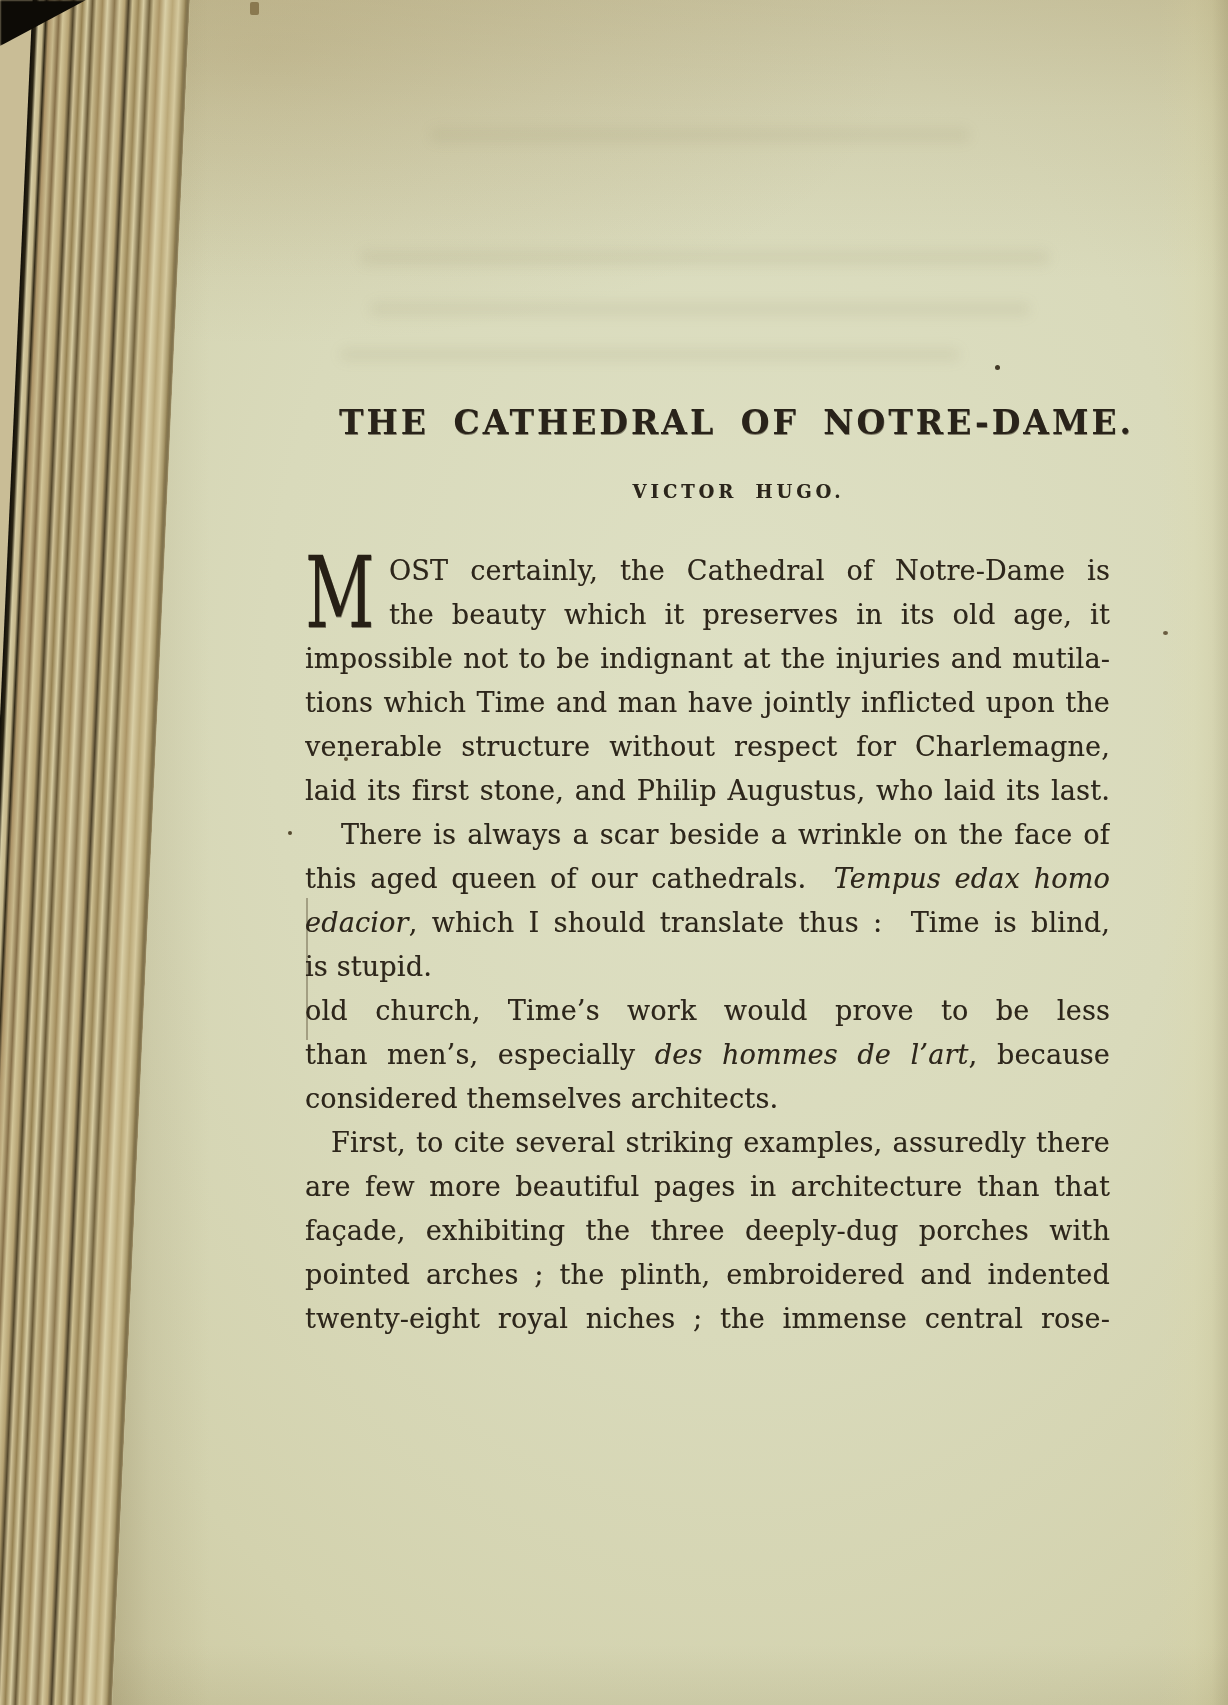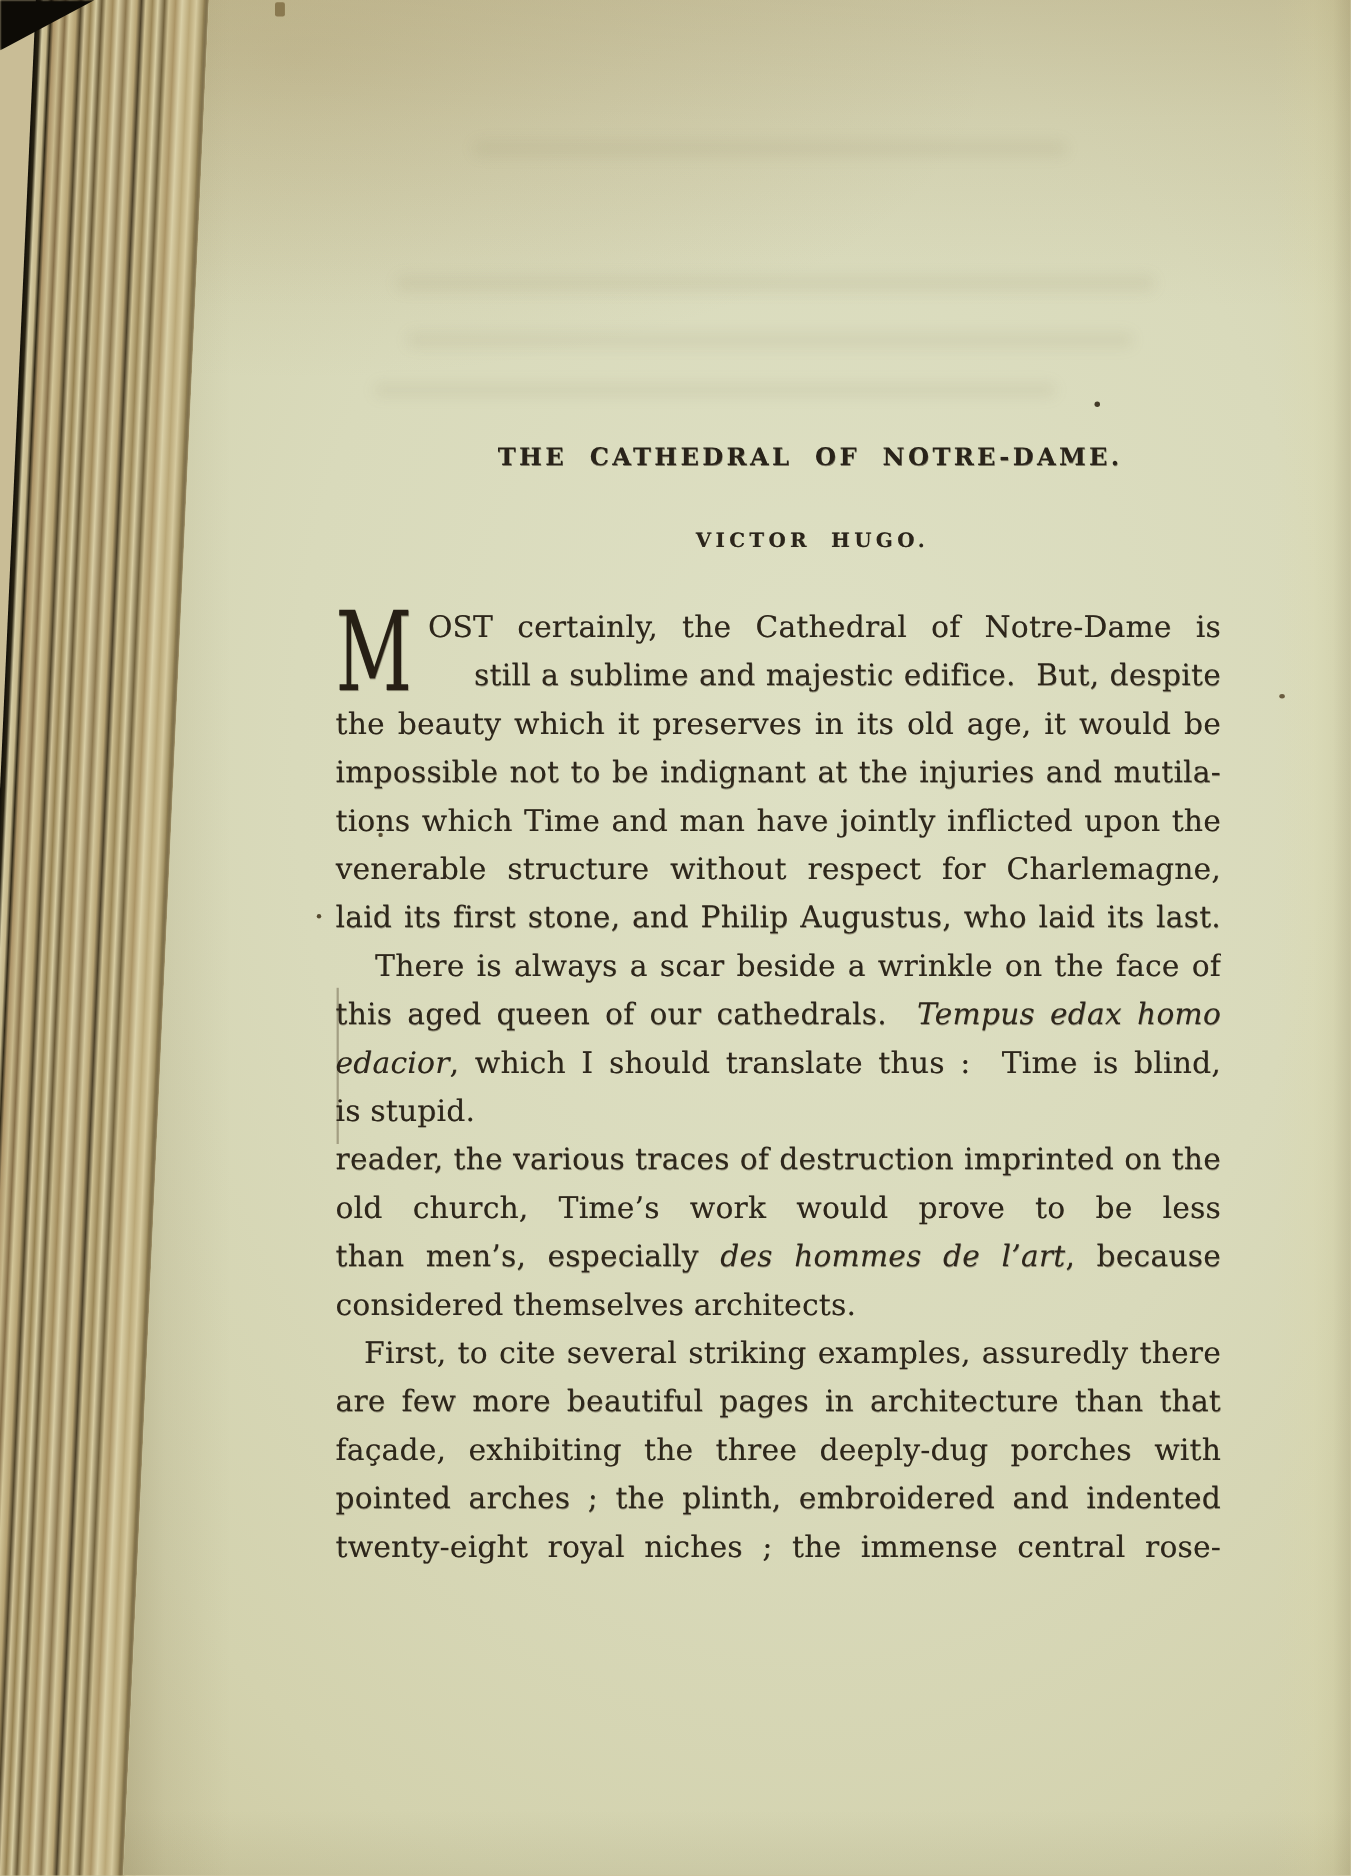--- a/index.html
+++ b/index.html
@@ -59,24 +59,24 @@
   
   .speck{ position:absolute; border-radius:50%; }
 
   .crease{
     position:absolute; left:306px; top:898px; width:2px; height:142px;
     background:rgba(76,64,40,.38); filter:blur(.6px);
   }
 
   
   .page-title{
-    position:absolute; left:308px; top:403px; width:805px;
+    position:absolute; left:287px; top:403px; width:805px;
     padding-left:52px; box-sizing:border-box;
     text-align:center;
-    font-size:22px; font-weight:bold;
+    font-size:33px; font-weight:bold;
     letter-spacing:3px; word-spacing:10px;
     color:#29231a;
     text-shadow:.4px .5px .6px rgba(38,30,18,.5);
     white-space:nowrap;
   }
   .page-author{
     position:absolute; left:305px; top:481px; width:805px;
     padding-left:62px; box-sizing:border-box;
     text-align:center;
     font-size:18px; font-weight:bold;
@@ -134,35 +134,33 @@
     <div class="speck" style="left:250px;top:2px;width:9px;height:13px;background:#8a7950;border-radius:2px;"></div>
     <div class="crease"></div>
 
     <div class="page-title">THE CATHEDRAL OF NOTRE-DAME.</div>
     <div class="page-author">VICTOR HUGO.</div>
 
     <div class="body-text">
         <div class="para">
           <div class="dropcap"><span class="dropcap-glyph">M</span></div>
           <div class="line"><span>OST certainly, the Cathedral of Notre-Dame is</span></div>
-          <div class="line" style="text-indent: 42px;"><span>still a sublime and majestic edifice.  But, despite</span></div>
           <div class="line"><span>the beauty which it preserves in its old age, it would be</span></div>
           <div class="line"><span>impossible not to be indignant at the injuries and mutila-</span></div>
           <div class="line"><span>tions which Time and man have jointly inflicted upon the</span></div>
           <div class="line"><span>venerable structure without respect for Charlemagne, who</span></div>
           <div class="line"><span>laid its first stone, and Philip Augustus, who laid its last.</span></div>
         </div>
         <div class="para">
           <div class="line" style="text-indent: 36px;"><span>There is always a scar beside a wrinkle on the face of</span></div>
           <div class="line"><span>this aged queen of our cathedrals.  </span><span class="it">Tempus edax homo</span></div>
           <div class="line"><span class="it">edacior</span><span>, which I should translate thus :  Time is blind, man</span></div>
           <div class="line short"><span>is stupid.</span></div>
         </div>
         <div class="para">
-          <div class="line"><span>reader, the various traces of destruction imprinted on the</span></div>
           <div class="line"><span>old church, Time’s work would prove to be less destructive</span></div>
           <div class="line"><span>than men’s, especially </span><span class="it">des hommes de l’art</span><span>, because there</span></div>
           <div class="line short"><span>considered themselves architects.</span></div>
         </div>
         <div class="para">
           <div class="line" style="text-indent: 26px;"><span>First, to cite several striking examples, assuredly there</span></div>
           <div class="line"><span>are few more beautiful pages in architecture than that</span></div>
           <div class="line"><span>façade, exhibiting the three deeply-dug porches with their</span></div>
           <div class="line"><span>pointed arches ; the plinth, embroidered and indented with</span></div>
           <div class="line"><span>twenty-eight royal niches ; the immense central rose-</span></div>

